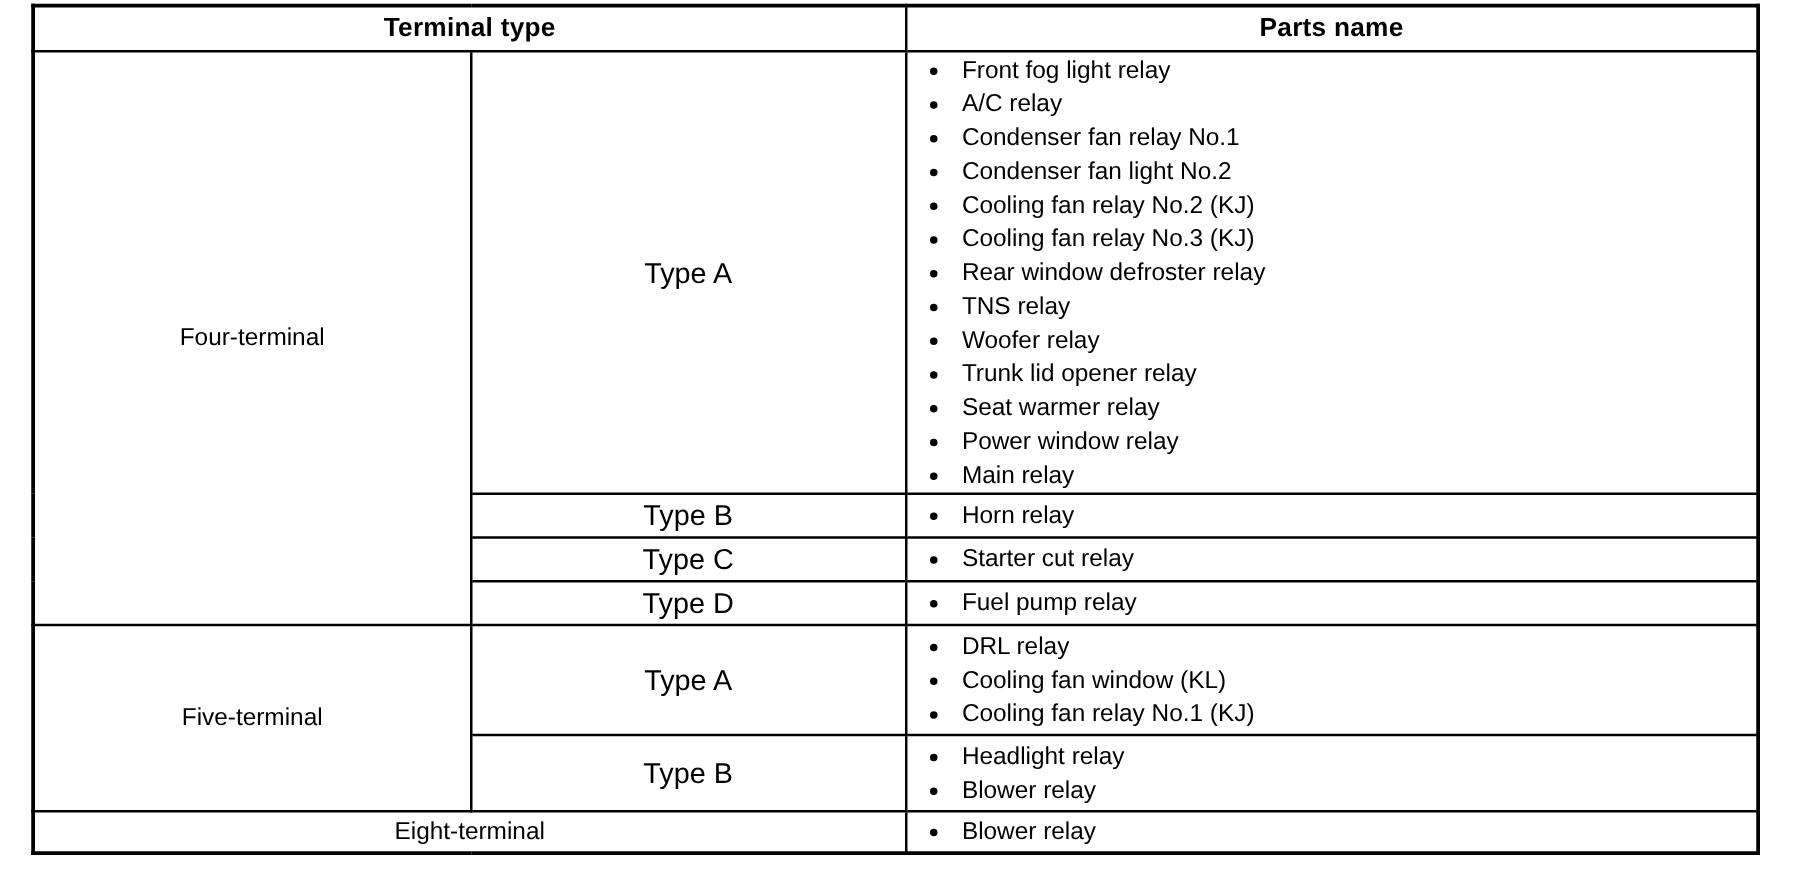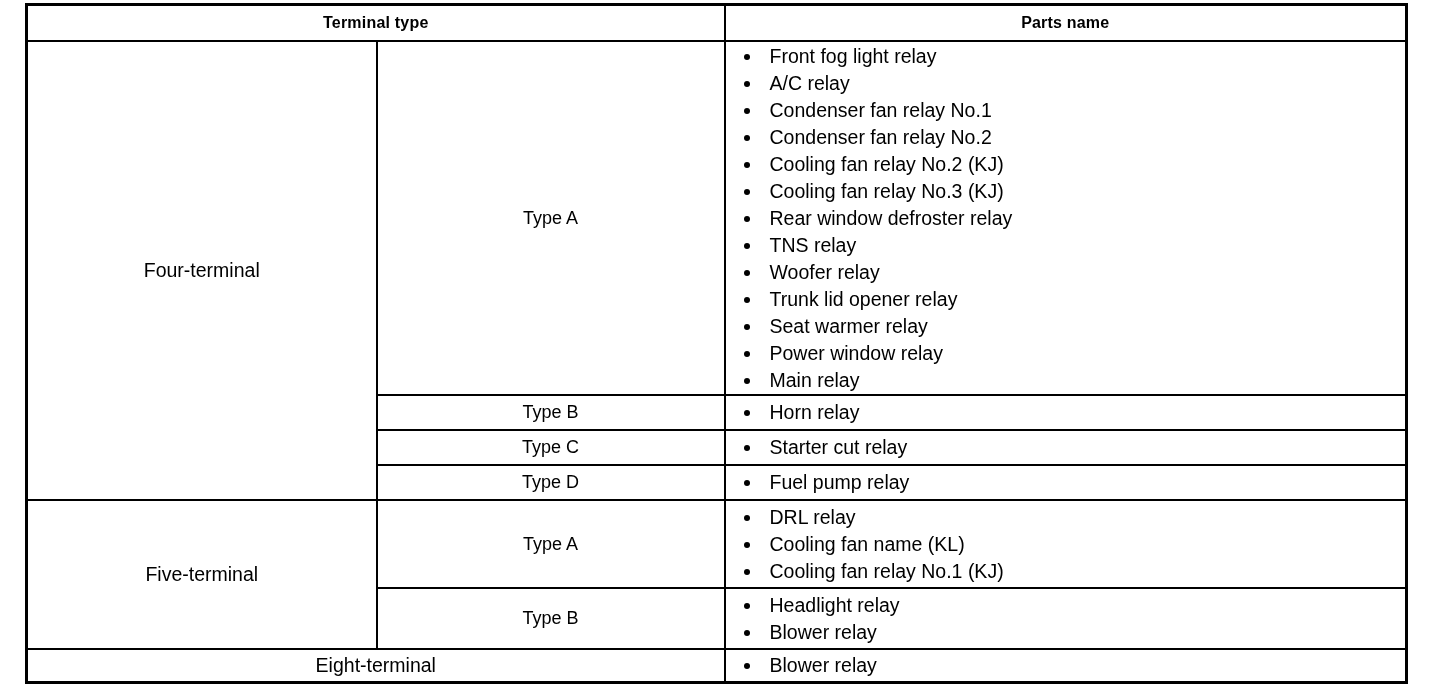--- a/index.html
+++ b/index.html
@@ -44,36 +44,36 @@
   table.relay-table {
     border: 3px solid #000000;
   }
 
   col.c-term  { width: 350px; }
   col.c-type  { width: 348px; }
   col.c-parts { width: 682px; }
 
   th.hdr {
     text-align: center;
-    font-size: 16px;
+    font-size: 21px;
     font-weight: bold;
     height: 34px;
     letter-spacing: 0.2px;
   }
 
   td.term-cell {
     text-align: center;
     font-size: 19.5px;
     padding-left: 9px;
     vertical-align: middle;
   }
 
   td.type-cell {
     text-align: center;
-    font-size: 18px;
+    font-size: 23px;
   }
 
   td.parts-cell {
     padding: 5px 0 6px 0;
     vertical-align: middle;
   }
 
   ul.parts-list {
     list-style: none;
     margin: 0;
@@ -124,21 +124,21 @@
     <tbody>
 
       <tr class="r-4a">
         <td class="term-cell" rowspan="4">Four-terminal</td>
         <td class="type-cell">Type A</td>
         <td class="parts-cell">
           <ul class="parts-list">
             <li><span class="bullet"></span><span>Front fog light relay</span></li>
             <li><span class="bullet"></span><span>A/C relay</span></li>
             <li><span class="bullet"></span><span>Condenser fan relay No.1</span></li>
-            <li><span class="bullet"></span><span>Condenser fan relay No.2</span></li>
+            <li><span class="bullet"></span><span>Condenser fan light No.2</span></li>
             <li><span class="bullet"></span><span>Cooling fan relay No.2 (KJ)</span></li>
             <li><span class="bullet"></span><span>Cooling fan relay No.3 (KJ)</span></li>
             <li><span class="bullet"></span><span>Rear window defroster relay</span></li>
             <li><span class="bullet"></span><span>TNS relay</span></li>
             <li><span class="bullet"></span><span>Woofer relay</span></li>
             <li><span class="bullet"></span><span>Trunk lid opener relay</span></li>
             <li><span class="bullet"></span><span>Seat warmer relay</span></li>
             <li><span class="bullet"></span><span>Power window relay</span></li>
             <li><span class="bullet"></span><span>Main relay</span></li>
           </ul>
@@ -171,21 +171,21 @@
           </ul>
         </td>
       </tr>
 
       <tr class="r-5a">
         <td class="term-cell" rowspan="2">Five-terminal</td>
         <td class="type-cell">Type A</td>
         <td class="parts-cell">
           <ul class="parts-list">
             <li><span class="bullet"></span><span>DRL relay</span></li>
-            <li><span class="bullet"></span><span>Cooling fan name (KL)</span></li>
+            <li><span class="bullet"></span><span>Cooling fan window (KL)</span></li>
             <li><span class="bullet"></span><span>Cooling fan relay No.1 (KJ)</span></li>
           </ul>
         </td>
       </tr>
 
       <tr class="r-5b">
         <td class="type-cell">Type B</td>
         <td class="parts-cell">
           <ul class="parts-list">
             <li><span class="bullet"></span><span>Headlight relay</span></li>

